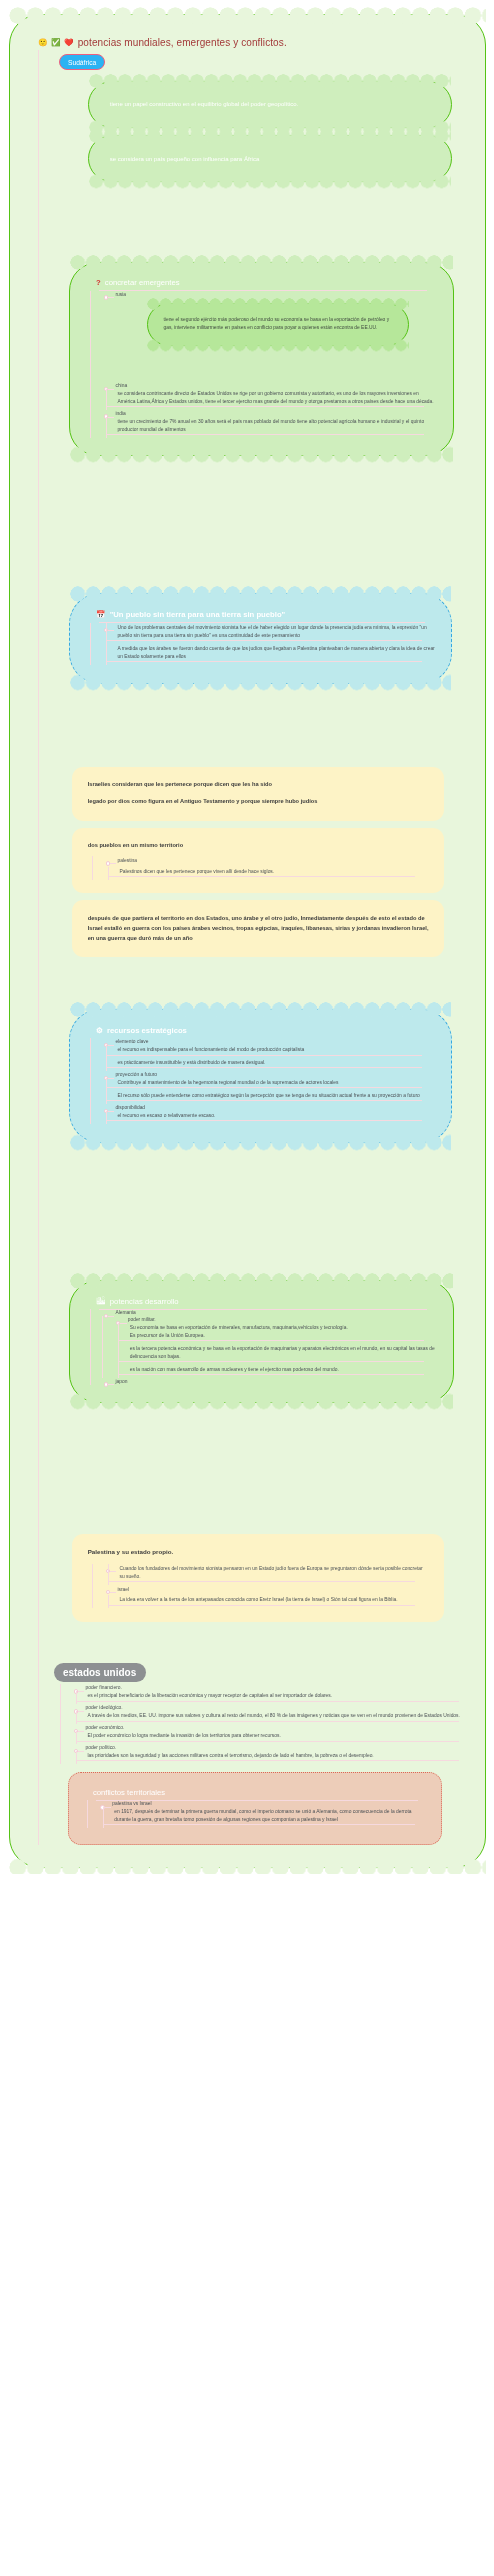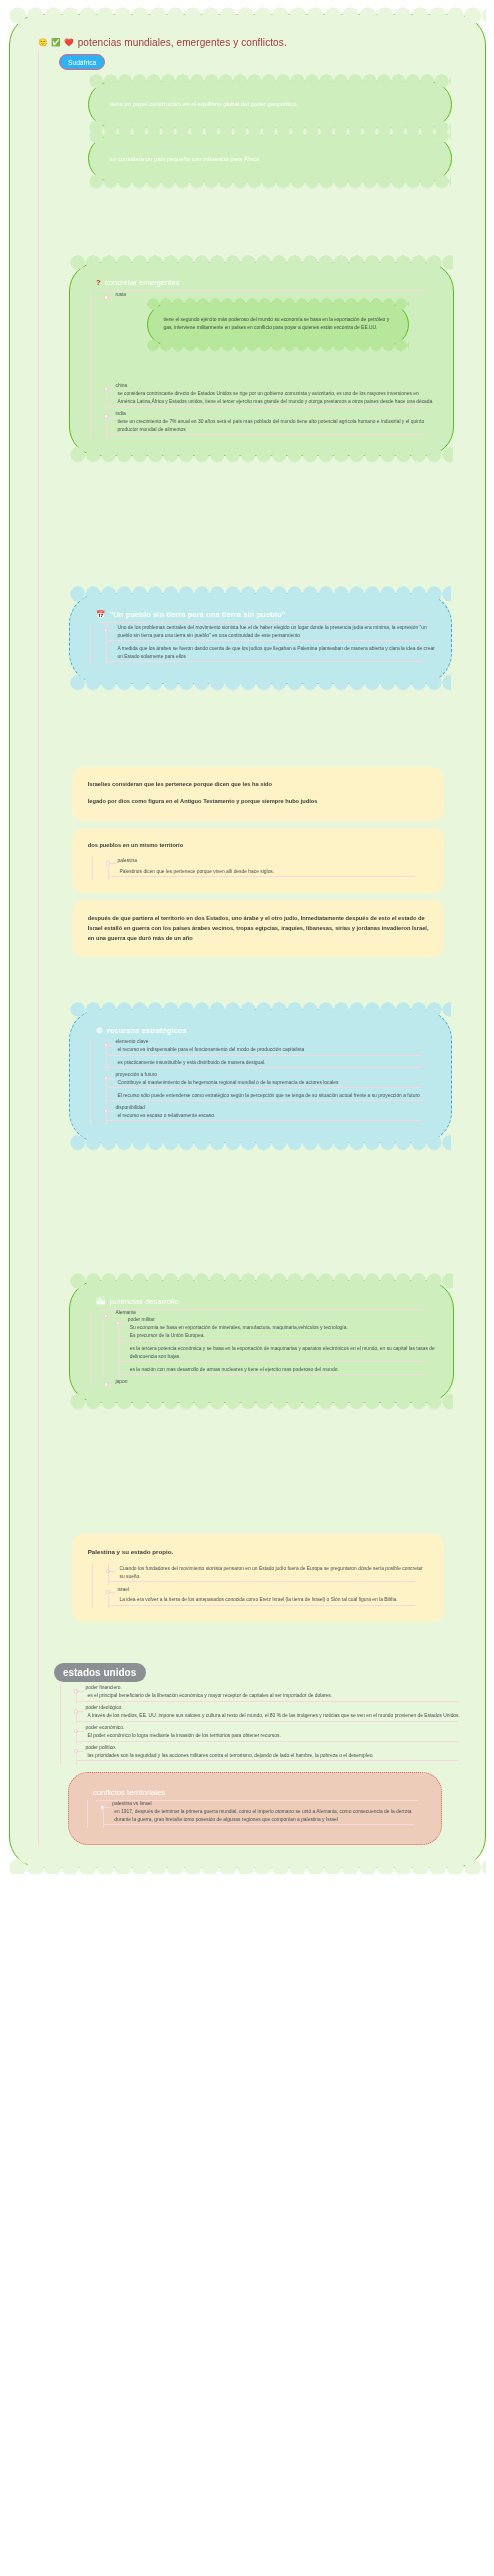--- a/index.html
+++ b/index.html
@@ -189,21 +189,21 @@
     color:#3d3d3d;
     font-size:5.7px;
     font-weight:bold;
     line-height:1.75;
   }
 
   
   .card-salmon{
     background:#edcdb9;
     border:1.5px dotted #d96a56;
-    border-radius:20px;
+    border-radius:13px;
     margin:8.2px 30px 5.2px 29px;
     padding:13.4px 13.4px 15.5px 13.4px;
   }
   .card-salmon .sect-title{ color:#ffffff; font-size:7.7px; }
 
   
   .leaf{
     font-size:4.9px;
     line-height:1.6;
     color:#4b5055;

